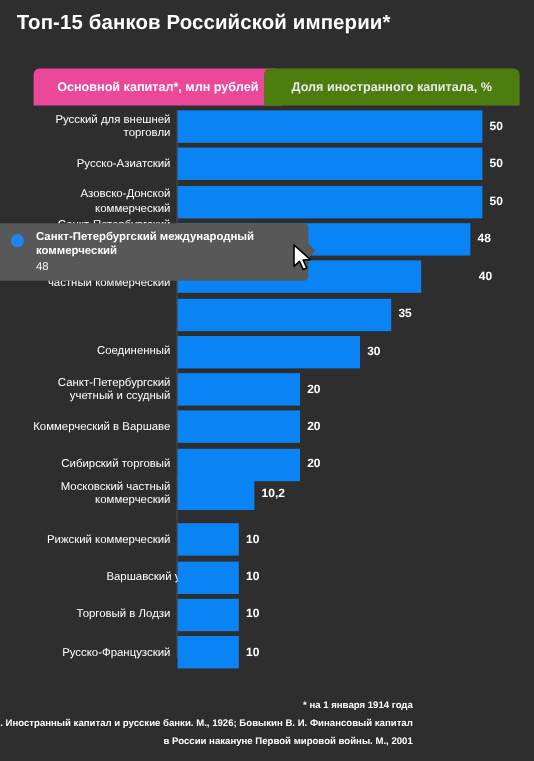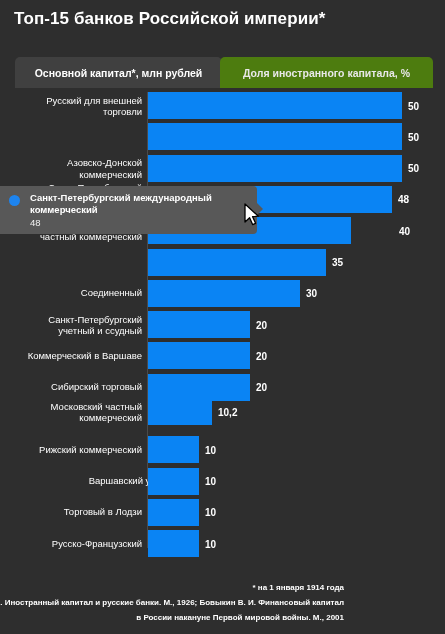--- a/index.html
+++ b/index.html
@@ -23,21 +23,21 @@
   
   .tabs{position:absolute;left:12px;top:57px;width:421px;height:31px;}
   .tab{
     position:absolute;top:0;height:31px;
     border-radius:5px 5px 0 0;
     display:flex;align-items:center;justify-content:center;
     font-size:10.5px;font-weight:bold;
     box-sizing:border-box;
     white-space:nowrap;
   }
-  .tab.active{left:3px;width:207px;background:#404040;color:#ffffff;}
+  .tab.active{left:16px;width:207px;background:#ec4899;color:#ffffff;}
   .tab.inactive{left:208px;width:213px;background:#4d7c0f;color:#e8e8e8;}
 
   
   .plot{position:absolute;left:0;top:90px;width:445px;height:458px;}
   .axis{
     position:absolute;left:147px;top:2px;width:1px;height:456px;
     background:#4a4a4a;
   }
   .row{position:absolute;left:0;width:445px;height:31px;}
   .rlabel{
@@ -107,20 +107,21 @@
 
   <div class="plot" id="plot">
     <div class="axis"></div>
   <div class="row" style="top: 0px;">
         <div class="rlabel">Русский для внешней
 торговли</div>
         <div class="bar" style="width: 254px; height: 27px; background: rgb(10, 132, 244);"></div>
         <div class="bval" style="left: 408px;">50</div>
       </div>
       <div class="row" style="top: 31.3px;">
+        <div class="rlabel">Русско-Азиатский</div>
         <div class="bar" style="width: 254px; height: 27px; background: rgb(10, 132, 244);"></div>
         <div class="bval" style="left: 408px;">50</div>
       </div>
       <div class="row" style="top: 62.6px;">
         <div class="rlabel">Азовско-Донской
 коммерческий</div>
         <div class="bar" style="width: 254px; height: 27px; background: rgb(10, 132, 244);"></div>
         <div class="bval" style="left: 408px;">50</div>
       </div>
       <div class="row" style="top: 93.9px;">

